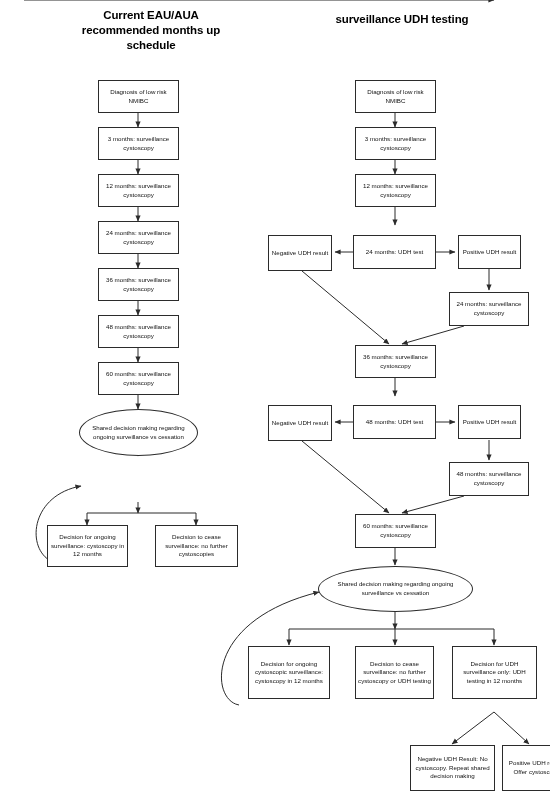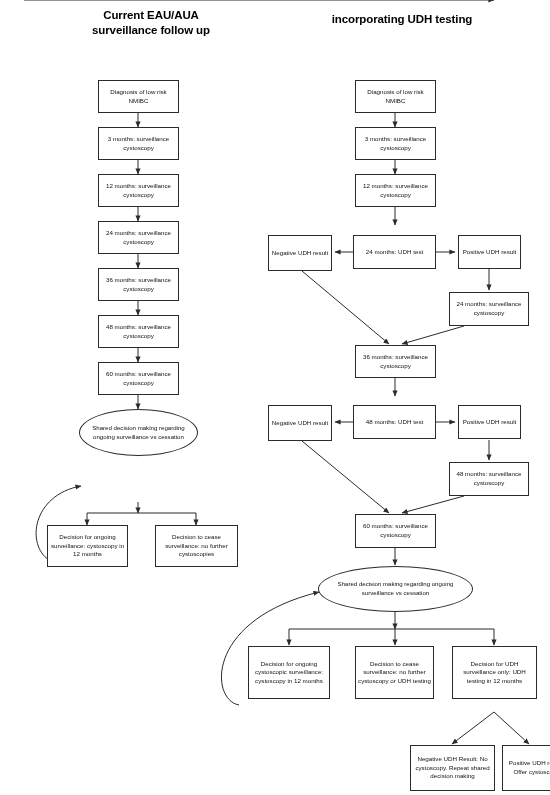--- a/index.html
+++ b/index.html
@@ -60,24 +60,25 @@
     width: 100%;
   }
 </style>
 </head>
 <body>
 
 <div id="flow-root">
 
   <div class="col-title" style="left:14px; top:8px; width:226px;">
     <div>Current EAU/AUA</div>
-    <div>surveillance follow up</div>
+    <div>recommended months up</div>
+    <div>schedule</div>
   </div>
   <div class="col-title" style="left:238px; top:12px; width:280px;">
-    <div>incorporating UDH testing</div>
+    <div>surveillance UDH testing</div>
   </div>
 
   <svg class="edges" viewBox="0 0 550 795" xmlns="http://www.w3.org/2000/svg">
     <defs>
       <marker id="ah" markerWidth="7" markerHeight="7" refX="5.6" refY="2.6" orient="auto" markerUnits="strokeWidth">
         <path d="M0,0 L6,2.6 L0,5.2 z" fill="#2b2b2b"></path>
       </marker>
     </defs>
     <g stroke="#2b2b2b" stroke-width="1" fill="none" marker-end="url(#ah)">
 

